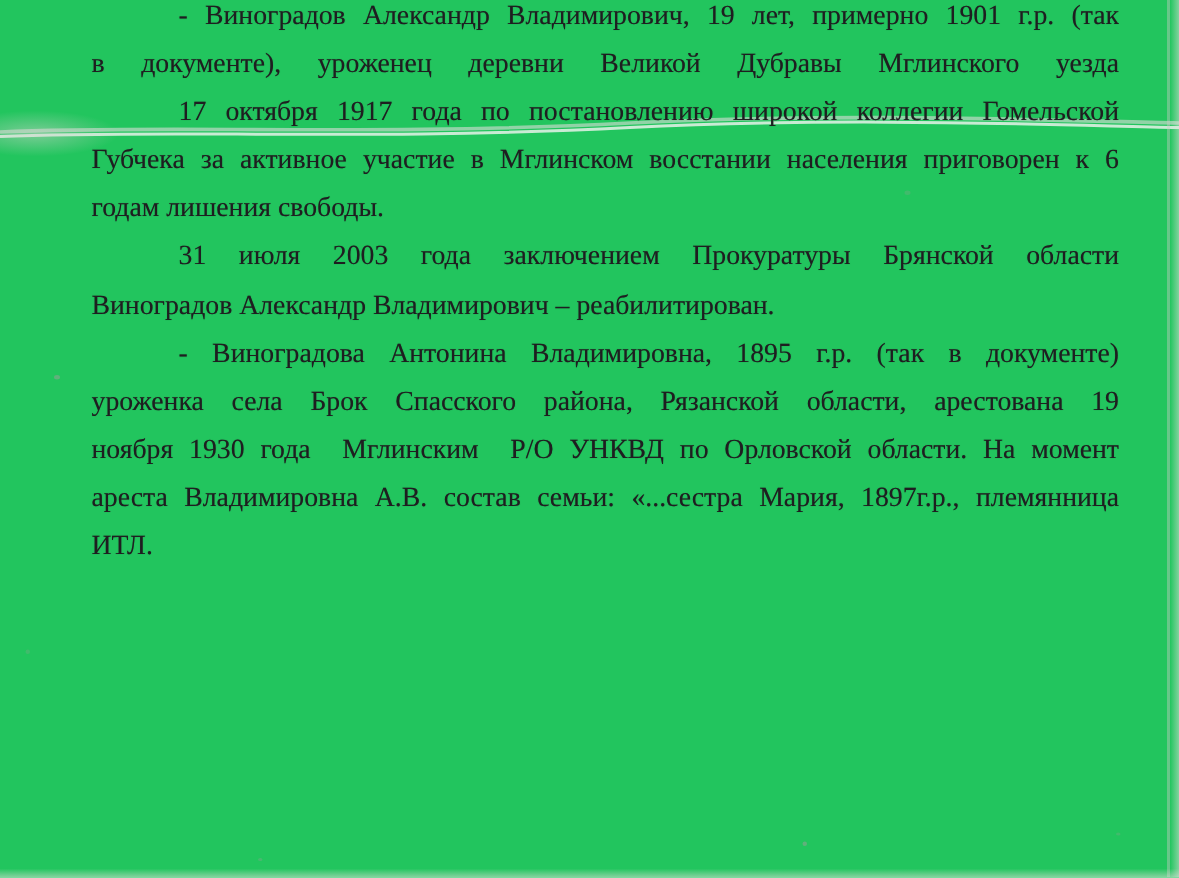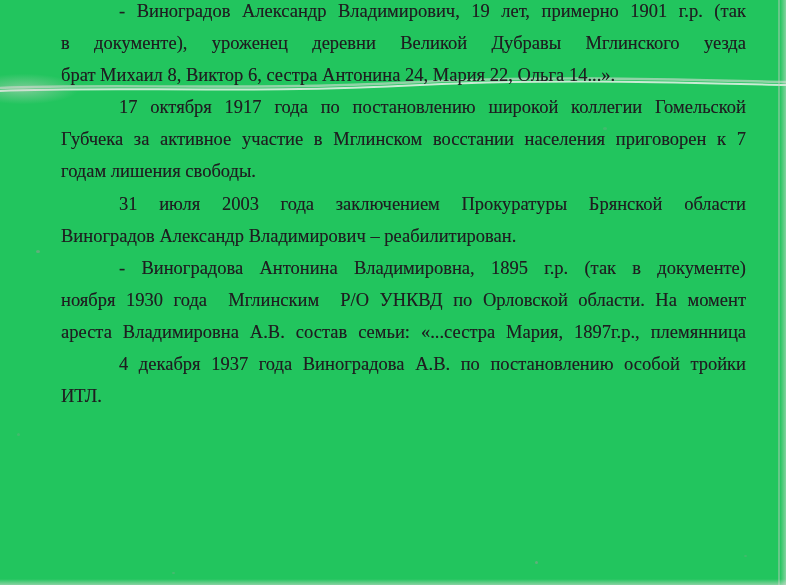--- a/index.html
+++ b/index.html
@@ -74,26 +74,25 @@
   <div class="artifact speck" style="left:36px; top:250px; width:4px; height:3px;"></div>
   <div class="artifact speck" style="left:535px; top:561px; width:3px; height:3px;"></div>
   <div class="artifact speck" style="left:172px; top:572px; width:3px; height:2px; opacity:.6;"></div>
   <div class="artifact speck" style="left:603px; top:127px; width:4px; height:3px; opacity:.5;"></div>
   <div class="artifact speck" style="left:17px; top:433px; width:3px; height:3px; opacity:.5;"></div>
   <div class="artifact speck" style="left:744px; top:555px; width:3px; height:2px; opacity:.5;"></div>
 
   <div class="textblock">
     <div class="line indent">- Виноградов Александр Владимирович, 19 лет, примерно 1901 г.р. (так</div>
     <div class="line">в документе), уроженец деревни Великой Дубравы Мглинского уезда</div>
-    <div class="line last">брат Михаил 8, Виктор 6, сестра Антонина 24, Мария 22, Ольга 14...».</div>
     <div class="line indent">17 октября 1917 года по постановлению широкой коллегии Гомельской</div>
-    <div class="line">Губчека за активное участие в Мглинском восстании населения приговорен к 7</div>
+    <div class="line">Губчека за активное участие в Мглинском восстании населения приговорен к 6</div>
     <div class="line last">годам лишения свободы.</div>
     <div class="line indent">31 июля 2003 года заключением Прокуратуры Брянской области</div>
     <div class="line last">Виноградов Александр Владимирович – реабилитирован.</div>
     <div class="line indent">- Виноградова Антонина Владимировна, 1895 г.р. (так в документе)</div>
+    <div class="line">уроженка села Брок Спасского района, Рязанской области, арестована 19</div>
     <div class="line">ноября 1930 года  Мглинским  Р/О УНКВД по Орловской области. На момент</div>
     <div class="line">ареста Владимировна А.В. состав семьи: «...сестра Мария, 1897г.р., племянница</div>
-    <div class="line indent">4 декабря 1937 года Виноградова А.В. по постановлению особой тройки</div>
     <div class="line last">ИТЛ.</div>
   </div>
 
 </div>
 
 </body></html>

